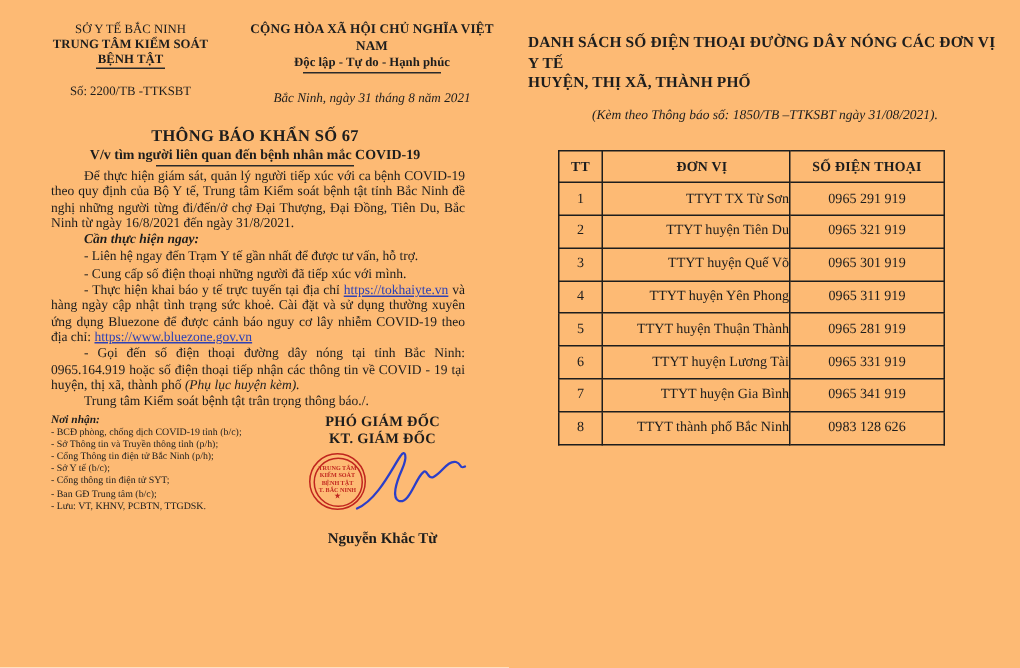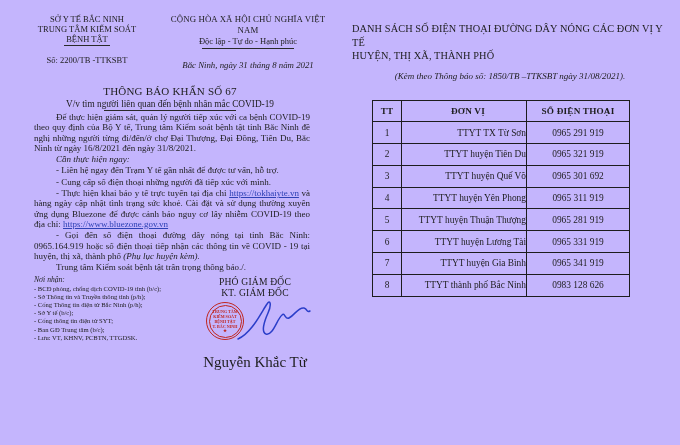--- a/index.html
+++ b/index.html
@@ -1,21 +1,21 @@
 <!DOCTYPE html>
 <html style="--stamp-red: #c0251e; --signature-blue: #2b3ec9; --link: #2e41b5;"><head>
 <meta charset="utf-8">
 <style>
   html,body { margin:0; padding:0; background:#ffffff; }
   .canvas {
-    position:relative; width:680px; height:445px; background:#c4b5fd;
+    position:relative; width:680px; height:445px; background:#fdba74;
     font-family:"Liberation Serif","DejaVu Serif",serif;
     color:#1d1d1d; overflow:hidden;
   }
-  .bold { font-weight:normal; }
+  .bold { font-weight:bold; }
   .italic { font-style:italic; }
 
   
   .page-left { position:absolute; left:0; top:0; width:340px; height:445px; }
 
   .doc-header { display:flex; padding-top:14px; }
   .org-block { width:158px; text-align:center; font-size:8.5px; line-height:10px; padding-left:8px; }
   .rule { border-bottom:1px solid #2a2a2a; }
   .rule-org { width:46px; margin:1px auto 0; }
   .doc-no { margin-top:9px; font-size:8.5px; }
@@ -48,21 +48,21 @@
     display:flex; align-items:center; justify-content:center;
   }
   .stamp::after {
     content:""; position:absolute; inset:1.5px; border-radius:50%;
     border:0.7px solid var(--stamp-red, #c0251e);
   }
   .stamp-inner { font-size:4.1px; line-height:5px; font-weight:bold; color:var(--stamp-red, #c0251e); text-align:center; padding:0 2px; }
   .stamp-star { font-size:4.5px; line-height:4.5px; }
   .signature { position:absolute; left:48px; top:-4px; }
 
-  .sign-name { font-size:15px; margin-top:1px; }
+  .sign-name { font-size:10px; margin-top:1px; }
 
   
   .page-right { position:absolute; left:340px; top:0; width:340px; height:445px; }
   .list-title { text-align:left; font-size:10.3px; line-height:13.5px; margin:22px 12px 0; letter-spacing:0.1px; }
   .list-note { text-align:center; font-size:9px; margin-top:8px; }
   .phone-table { border-collapse:collapse; table-layout:fixed; margin:19px 0 0 32px; width:257px; }
   .phone-table th, .phone-table td {
     border:1px solid #1d1d1d; box-sizing:border-box; padding:0;
     height:21.8px; vertical-align:middle;
   }
@@ -164,30 +164,30 @@
             <td class="col2">0965 291 919</td>
           </tr>
           <tr>
             <td class="col0">2</td>
             <td class="col1">TTYT huyện Tiên Du</td>
             <td class="col2">0965 321 919</td>
           </tr>
           <tr>
             <td class="col0">3</td>
             <td class="col1">TTYT huyện Quế Võ</td>
-            <td class="col2">0965 301 692</td>
+            <td class="col2">0965 301 919</td>
           </tr>
           <tr>
             <td class="col0">4</td>
             <td class="col1">TTYT huyện Yên Phong</td>
             <td class="col2">0965 311 919</td>
           </tr>
           <tr>
             <td class="col0">5</td>
-            <td class="col1">TTYT huyện Thuận Thượng</td>
+            <td class="col1">TTYT huyện Thuận Thành</td>
             <td class="col2">0965 281 919</td>
           </tr>
           <tr>
             <td class="col0">6</td>
             <td class="col1">TTYT huyện Lương Tài</td>
             <td class="col2">0965 331 919</td>
           </tr>
           <tr>
             <td class="col0">7</td>
             <td class="col1">TTYT huyện Gia Bình</td>

